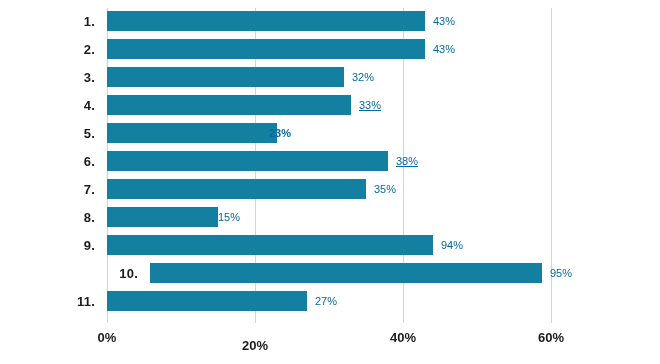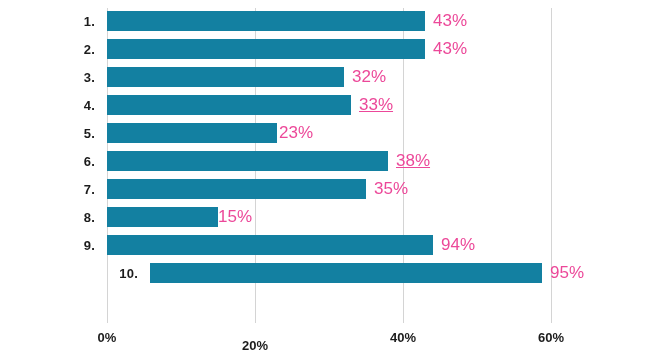--- a/index.html
+++ b/index.html
@@ -57,22 +57,22 @@
     left: 107px;
     top: 0;
     height: 20px;
     background: #1380a1;
   }
 
   .value-label {
     position: absolute;
     top: 50%;
     transform: translateY(-50%);
-    font-size: 17px;
-    color: #ec4899;
+    font-size: 11px;
+    color: #0369a1;
     white-space: nowrap;
   }
 
   .tick-label {
     position: absolute;
     top: 330px;
     font-size: 13px;
     font-weight: bold;
     color: #1c1c1c;
     transform: translateX(-50%);
@@ -109,21 +109,21 @@
 
   <div class="row" style="top:95px;">
     <div class="cat-label">4.</div>
     <div class="bar" style="width:244.2px;"></div>
     <div class="value-label" style="left:359px;text-decoration:underline;">33%</div>
   </div>
 
   <div class="row" style="top:123px;">
     <div class="cat-label">5.</div>
     <div class="bar" style="width:170.2px;"></div>
-    <div class="value-label" style="left:279px;">23%</div>
+    <div class="value-label" style="left:269px;font-weight:bold;">23%</div>
   </div>
 
   <div class="row" style="top:151px;">
     <div class="cat-label">6.</div>
     <div class="bar" style="width:281.2px;"></div>
     <div class="value-label" style="left:396px;text-decoration:underline;">38%</div>
   </div>
 
   <div class="row" style="top:179px;">
     <div class="cat-label">7.</div>
@@ -142,19 +142,24 @@
     <div class="bar" style="width:325.6px;"></div>
     <div class="value-label" style="left:441px;">94%</div>
   </div>
 
   <div class="row" style="top:263px;margin-left:43px;">
     <div class="cat-label">10.</div>
     <div class="bar" style="width:392.2px;"></div>
     <div class="value-label" style="left:507px;">95%</div>
   </div>
 
+  <div class="row" style="top:291px;">
+    <div class="cat-label">11.</div>
+    <div class="bar" style="width:199.8px;"></div>
+    <div class="value-label" style="left:315px;">27%</div>
+  </div>
 
   <div class="tick-label" style="left:107px;">0%</div>
   <div class="tick-label" style="left:255px;margin-top:8px;">20%</div>
   <div class="tick-label" style="left:403px;">40%</div>
   <div class="tick-label" style="left:551px;">60%</div>
 
 </div>
 
 </body></html>

